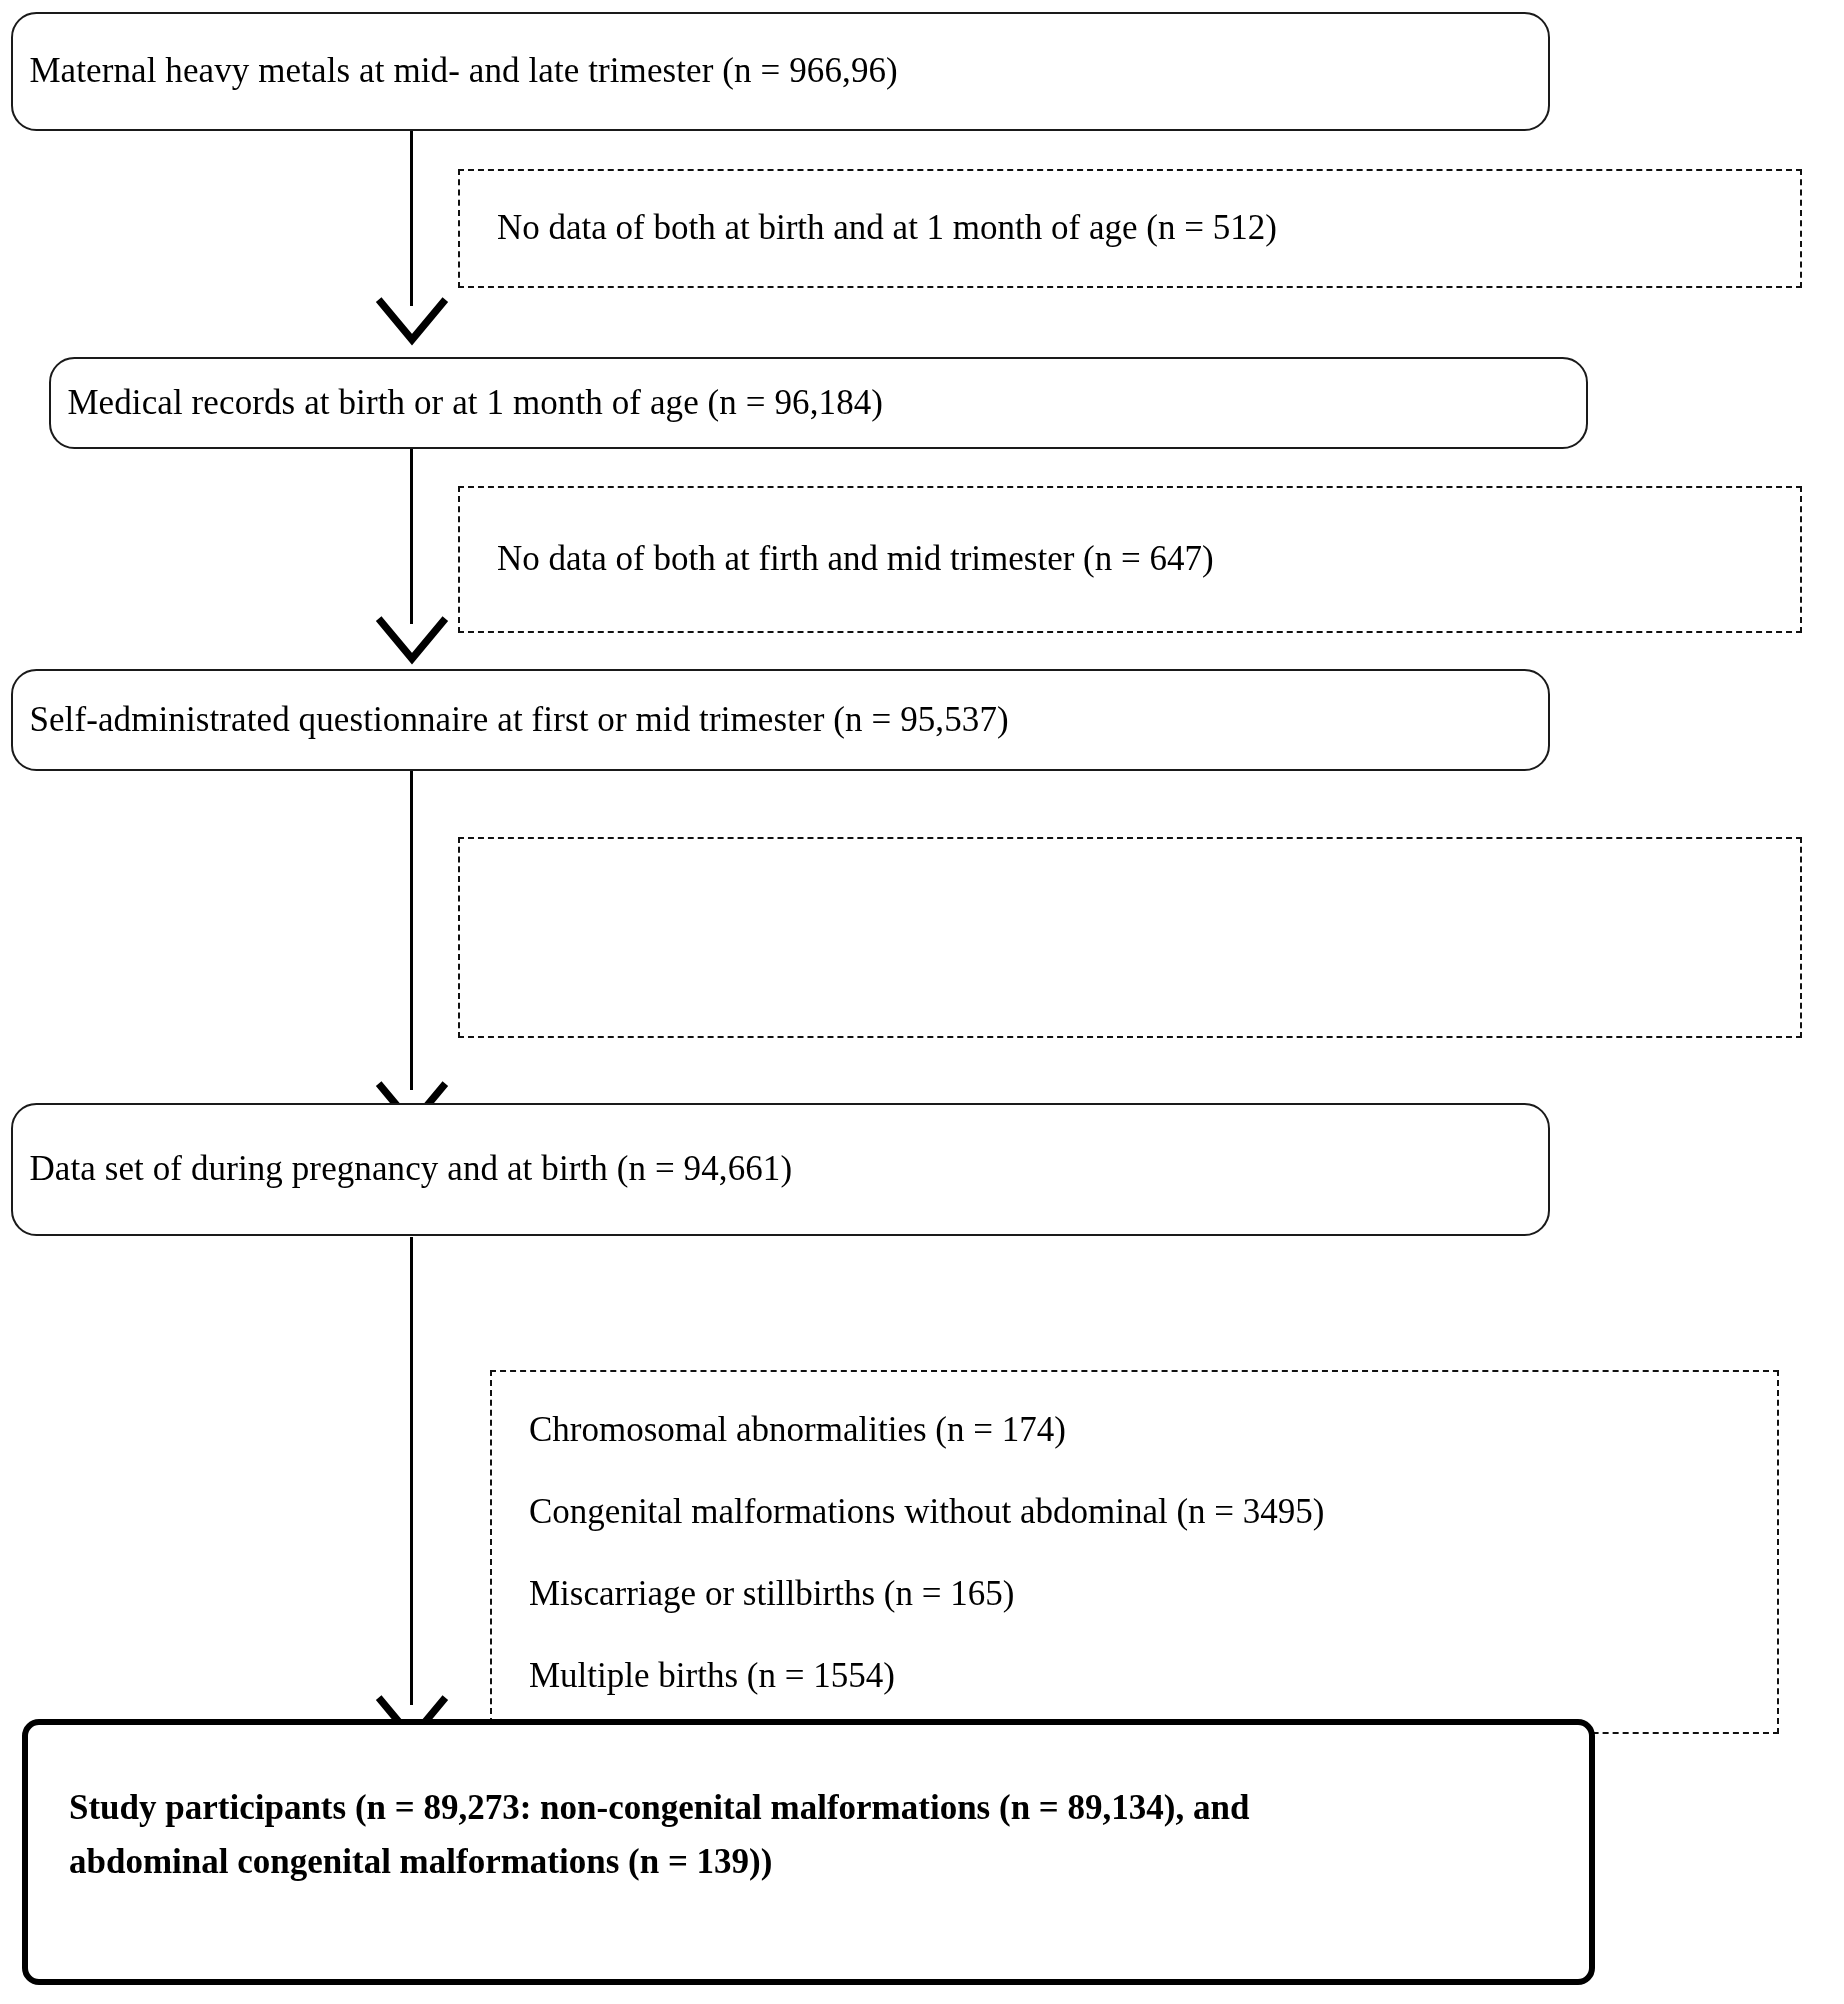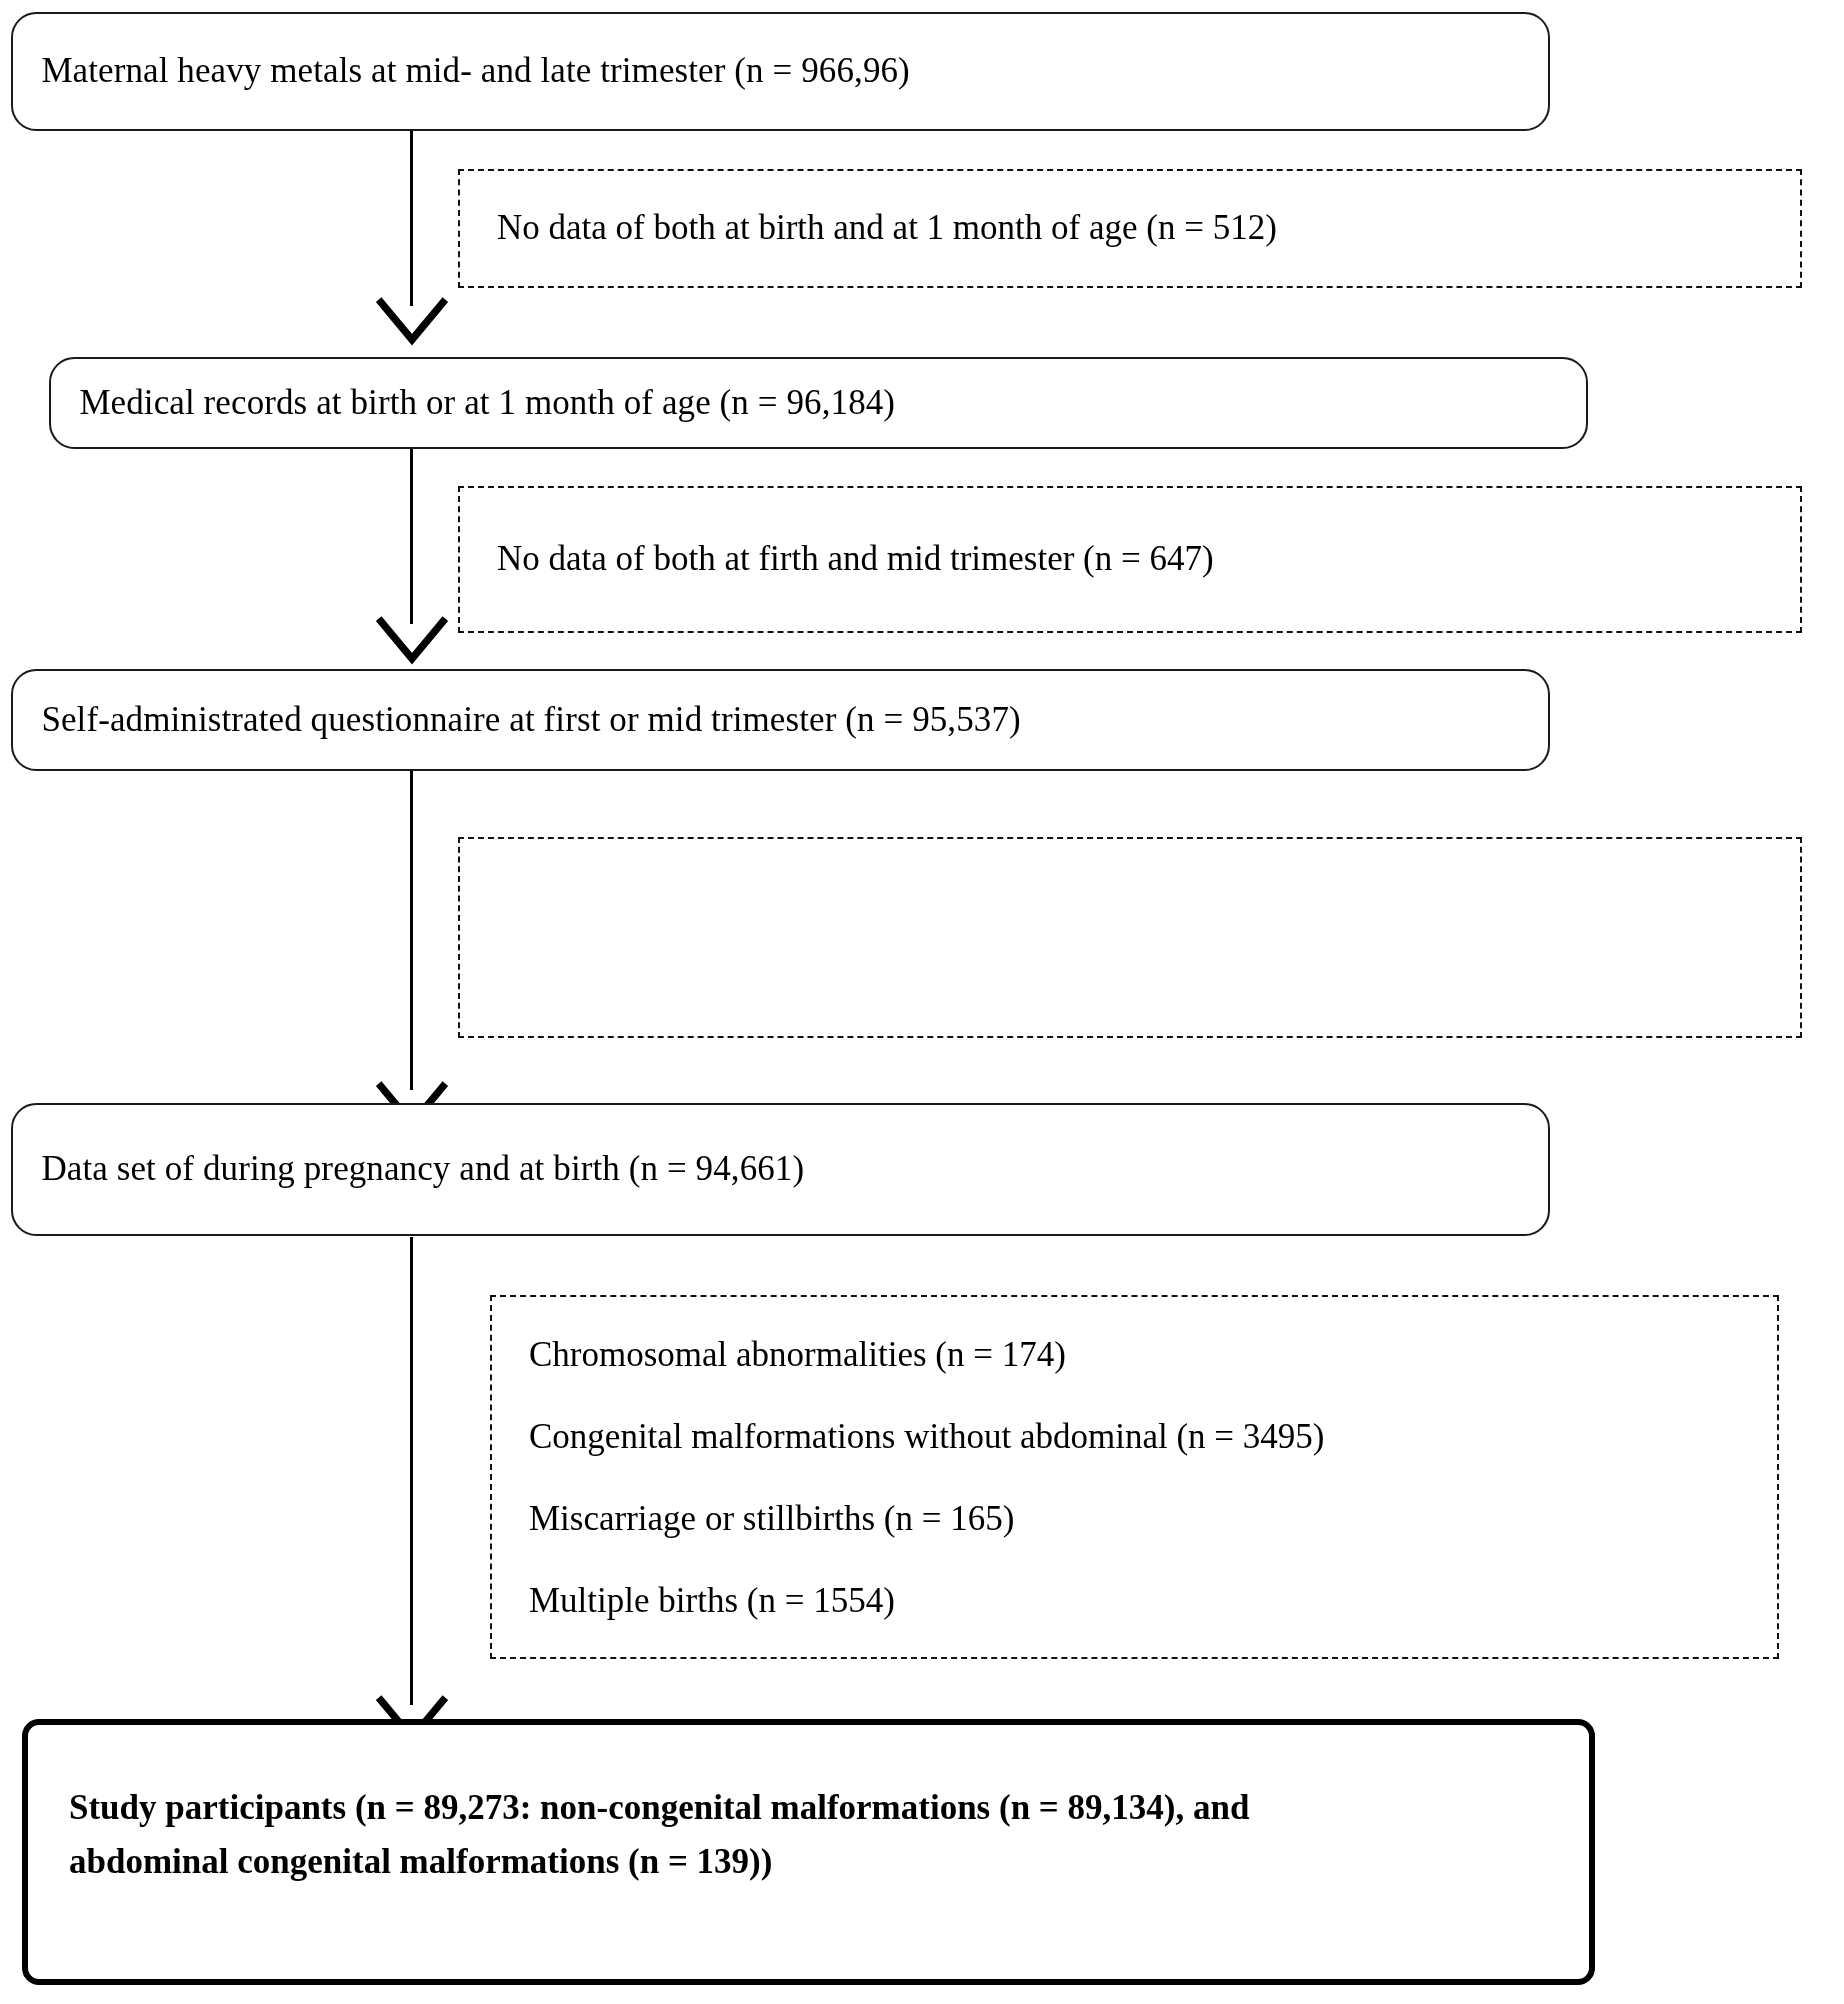--- a/index.html
+++ b/index.html
@@ -23,21 +23,21 @@
   .solid-box {
     position: absolute;
     box-sizing: border-box;
     border: 2px solid #1a1a1a;
     border-radius: 25.4px;
     background: #ffffff;
     display: flex;
     align-items: center;
   }
   .solid-box .box-text {
-    padding-left: 28px;
+    padding-left: 16px;
     padding-right: 27px;
     font-size: 35px;
     line-height: 1.38;
     letter-spacing: 0.1px;
     white-space: nowrap;
   }
 
   
   .final-box {
     position: absolute;
@@ -145,21 +145,21 @@
     <div class="box-text">Self-administrated questionnaire at first or mid trimester (n = 95,537)</div>
   </div>
 
   <div class="dashed-box" style="left:458px; top:837px; width:1344px; height:201px;">
   </div>
 
   <div class="solid-box" style="left:11.4px; top:1103px; width:1539px; height:133px;">
     <div class="box-text">Data set of during pregnancy and at birth (n = 94,661)</div>
   </div>
 
-  <div class="dashed-box" style="left:490px; top:1295px; width:1289px; height:364px;">
+  <div class="dashed-box" style="left:490px; top:1370px; width:1289px; height:364px;">
     <div class="dashed-list">
       <div class="dashed-list-item">Chromosomal abnormalities (n = 174)</div>
       <div class="dashed-list-item">Congenital malformations without abdominal (n = 3495)</div>
       <div class="dashed-list-item">Miscarriage or stillbirths (n = 165)</div>
       <div class="dashed-list-item">Multiple births (n = 1554)</div>
     </div>
   </div>
 
   <div class="final-box" style="left:22px; top:1719px; width:1573px; height:266px;">
     <div class="box-text">

